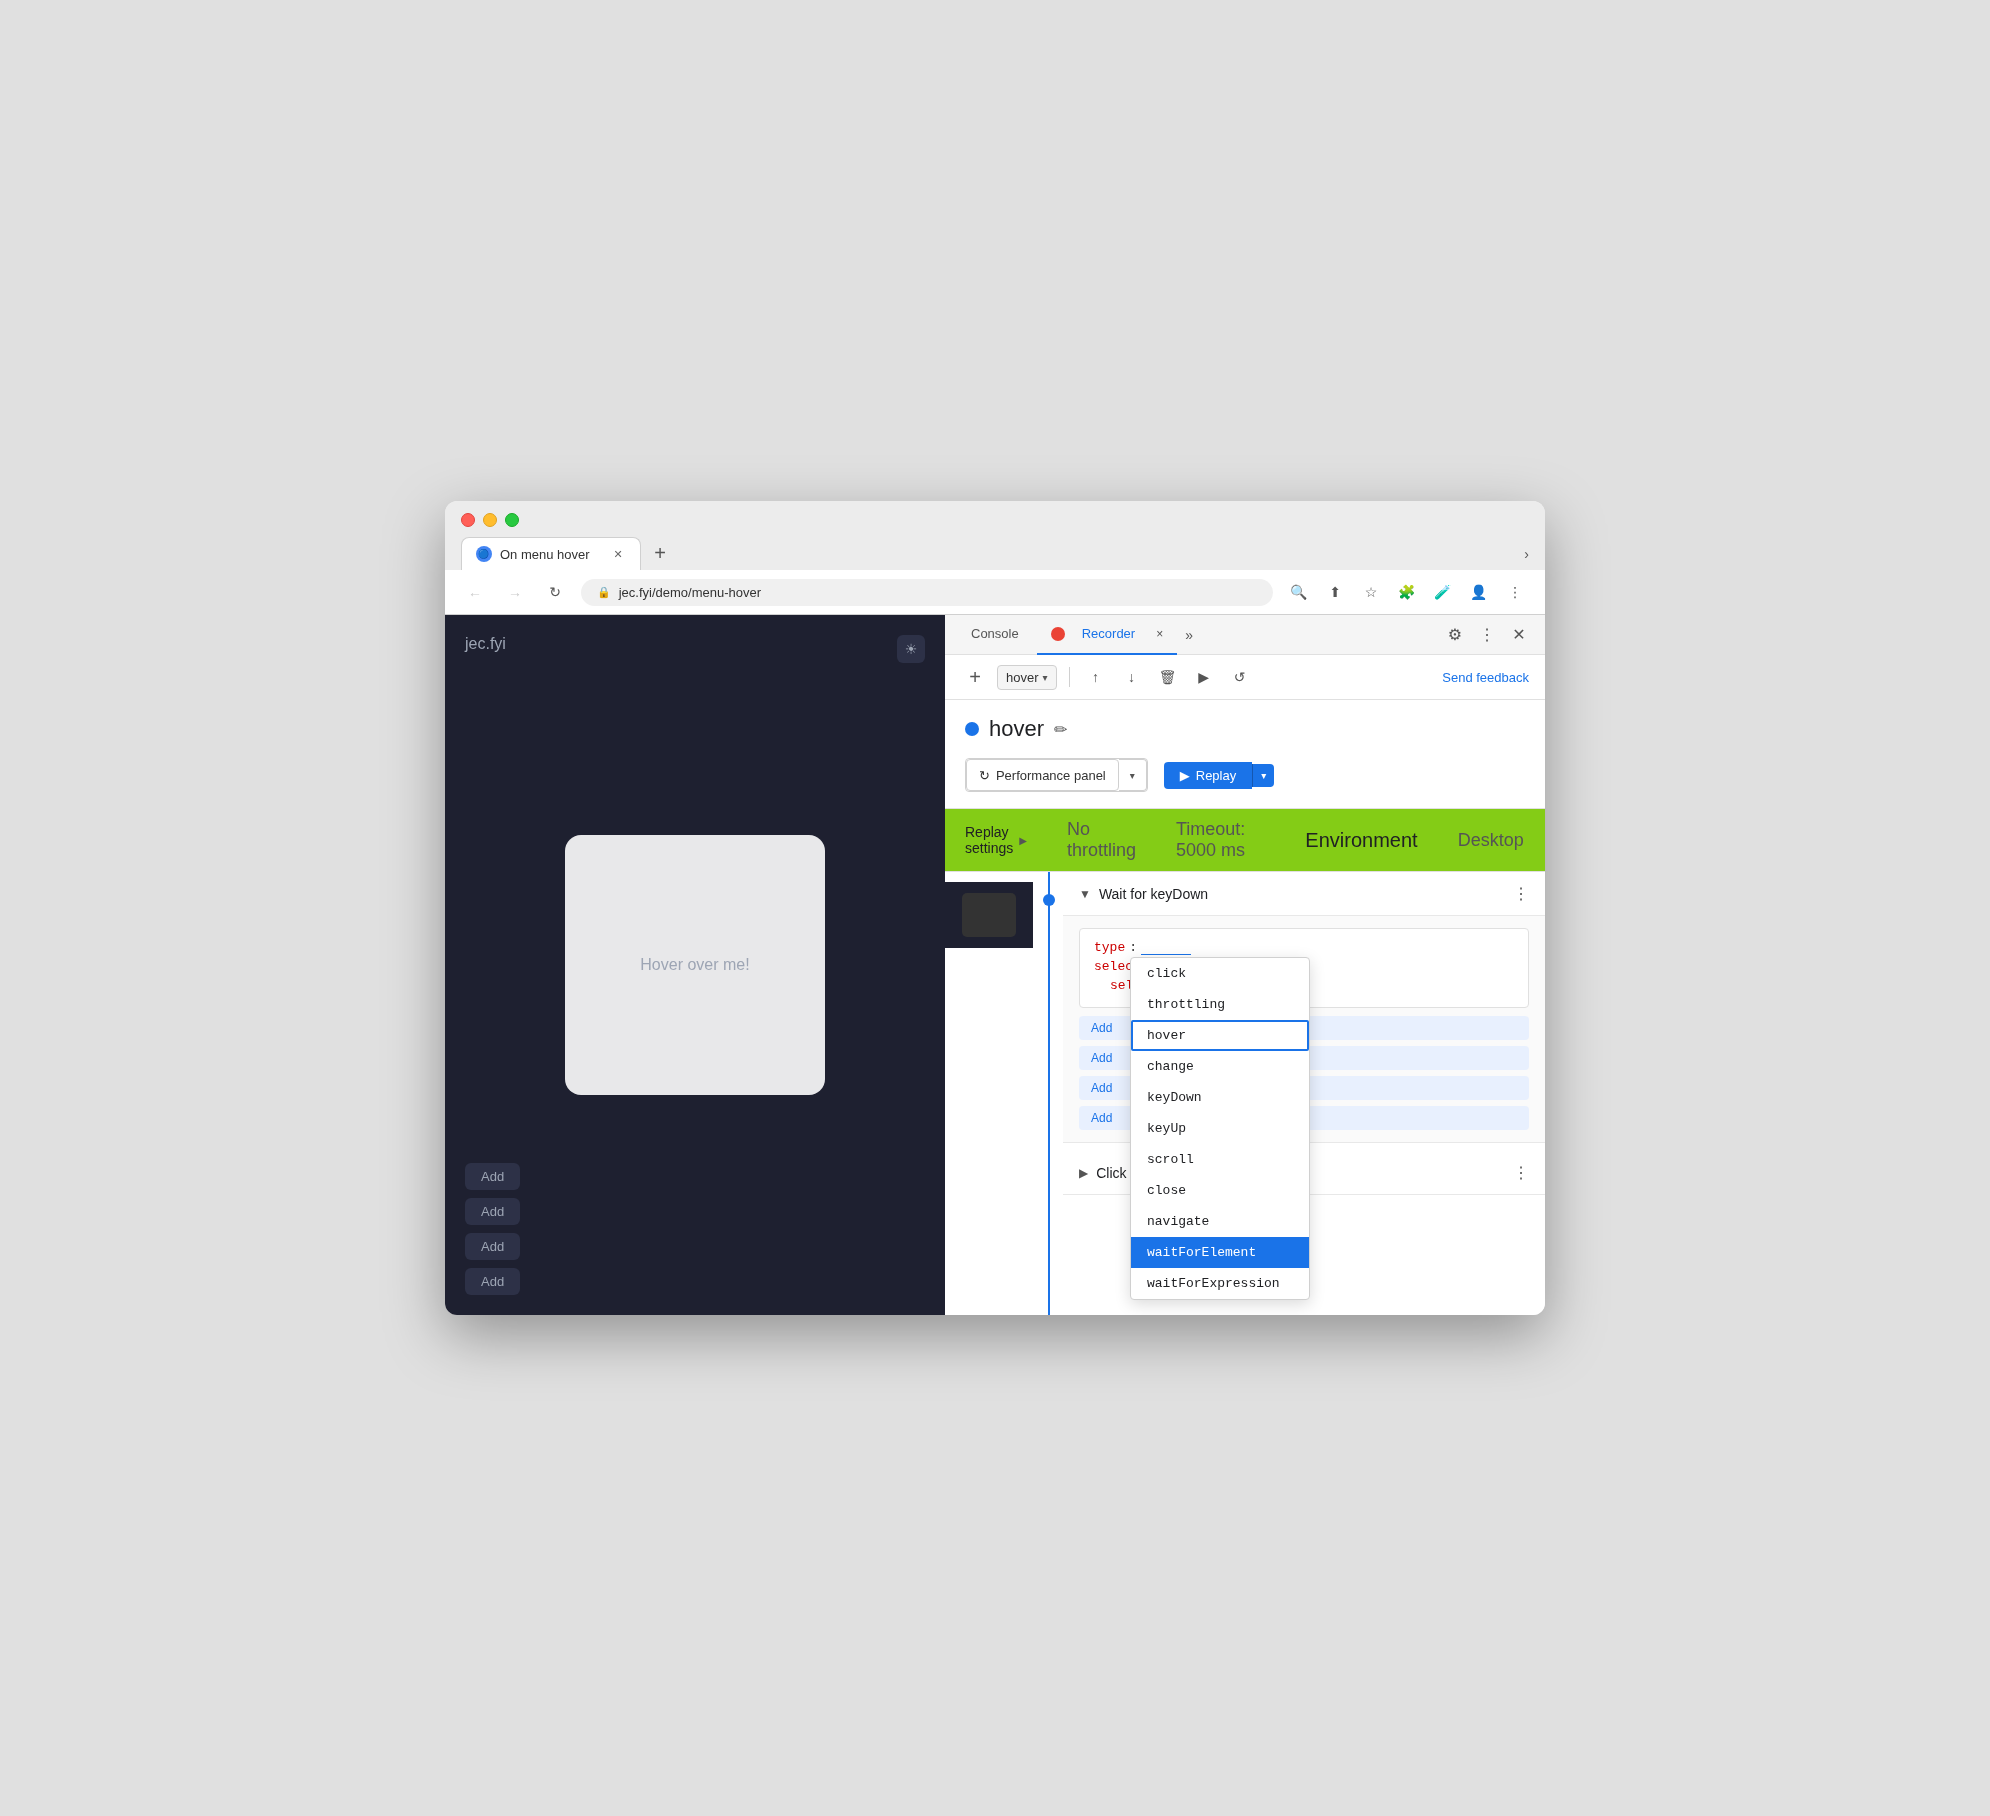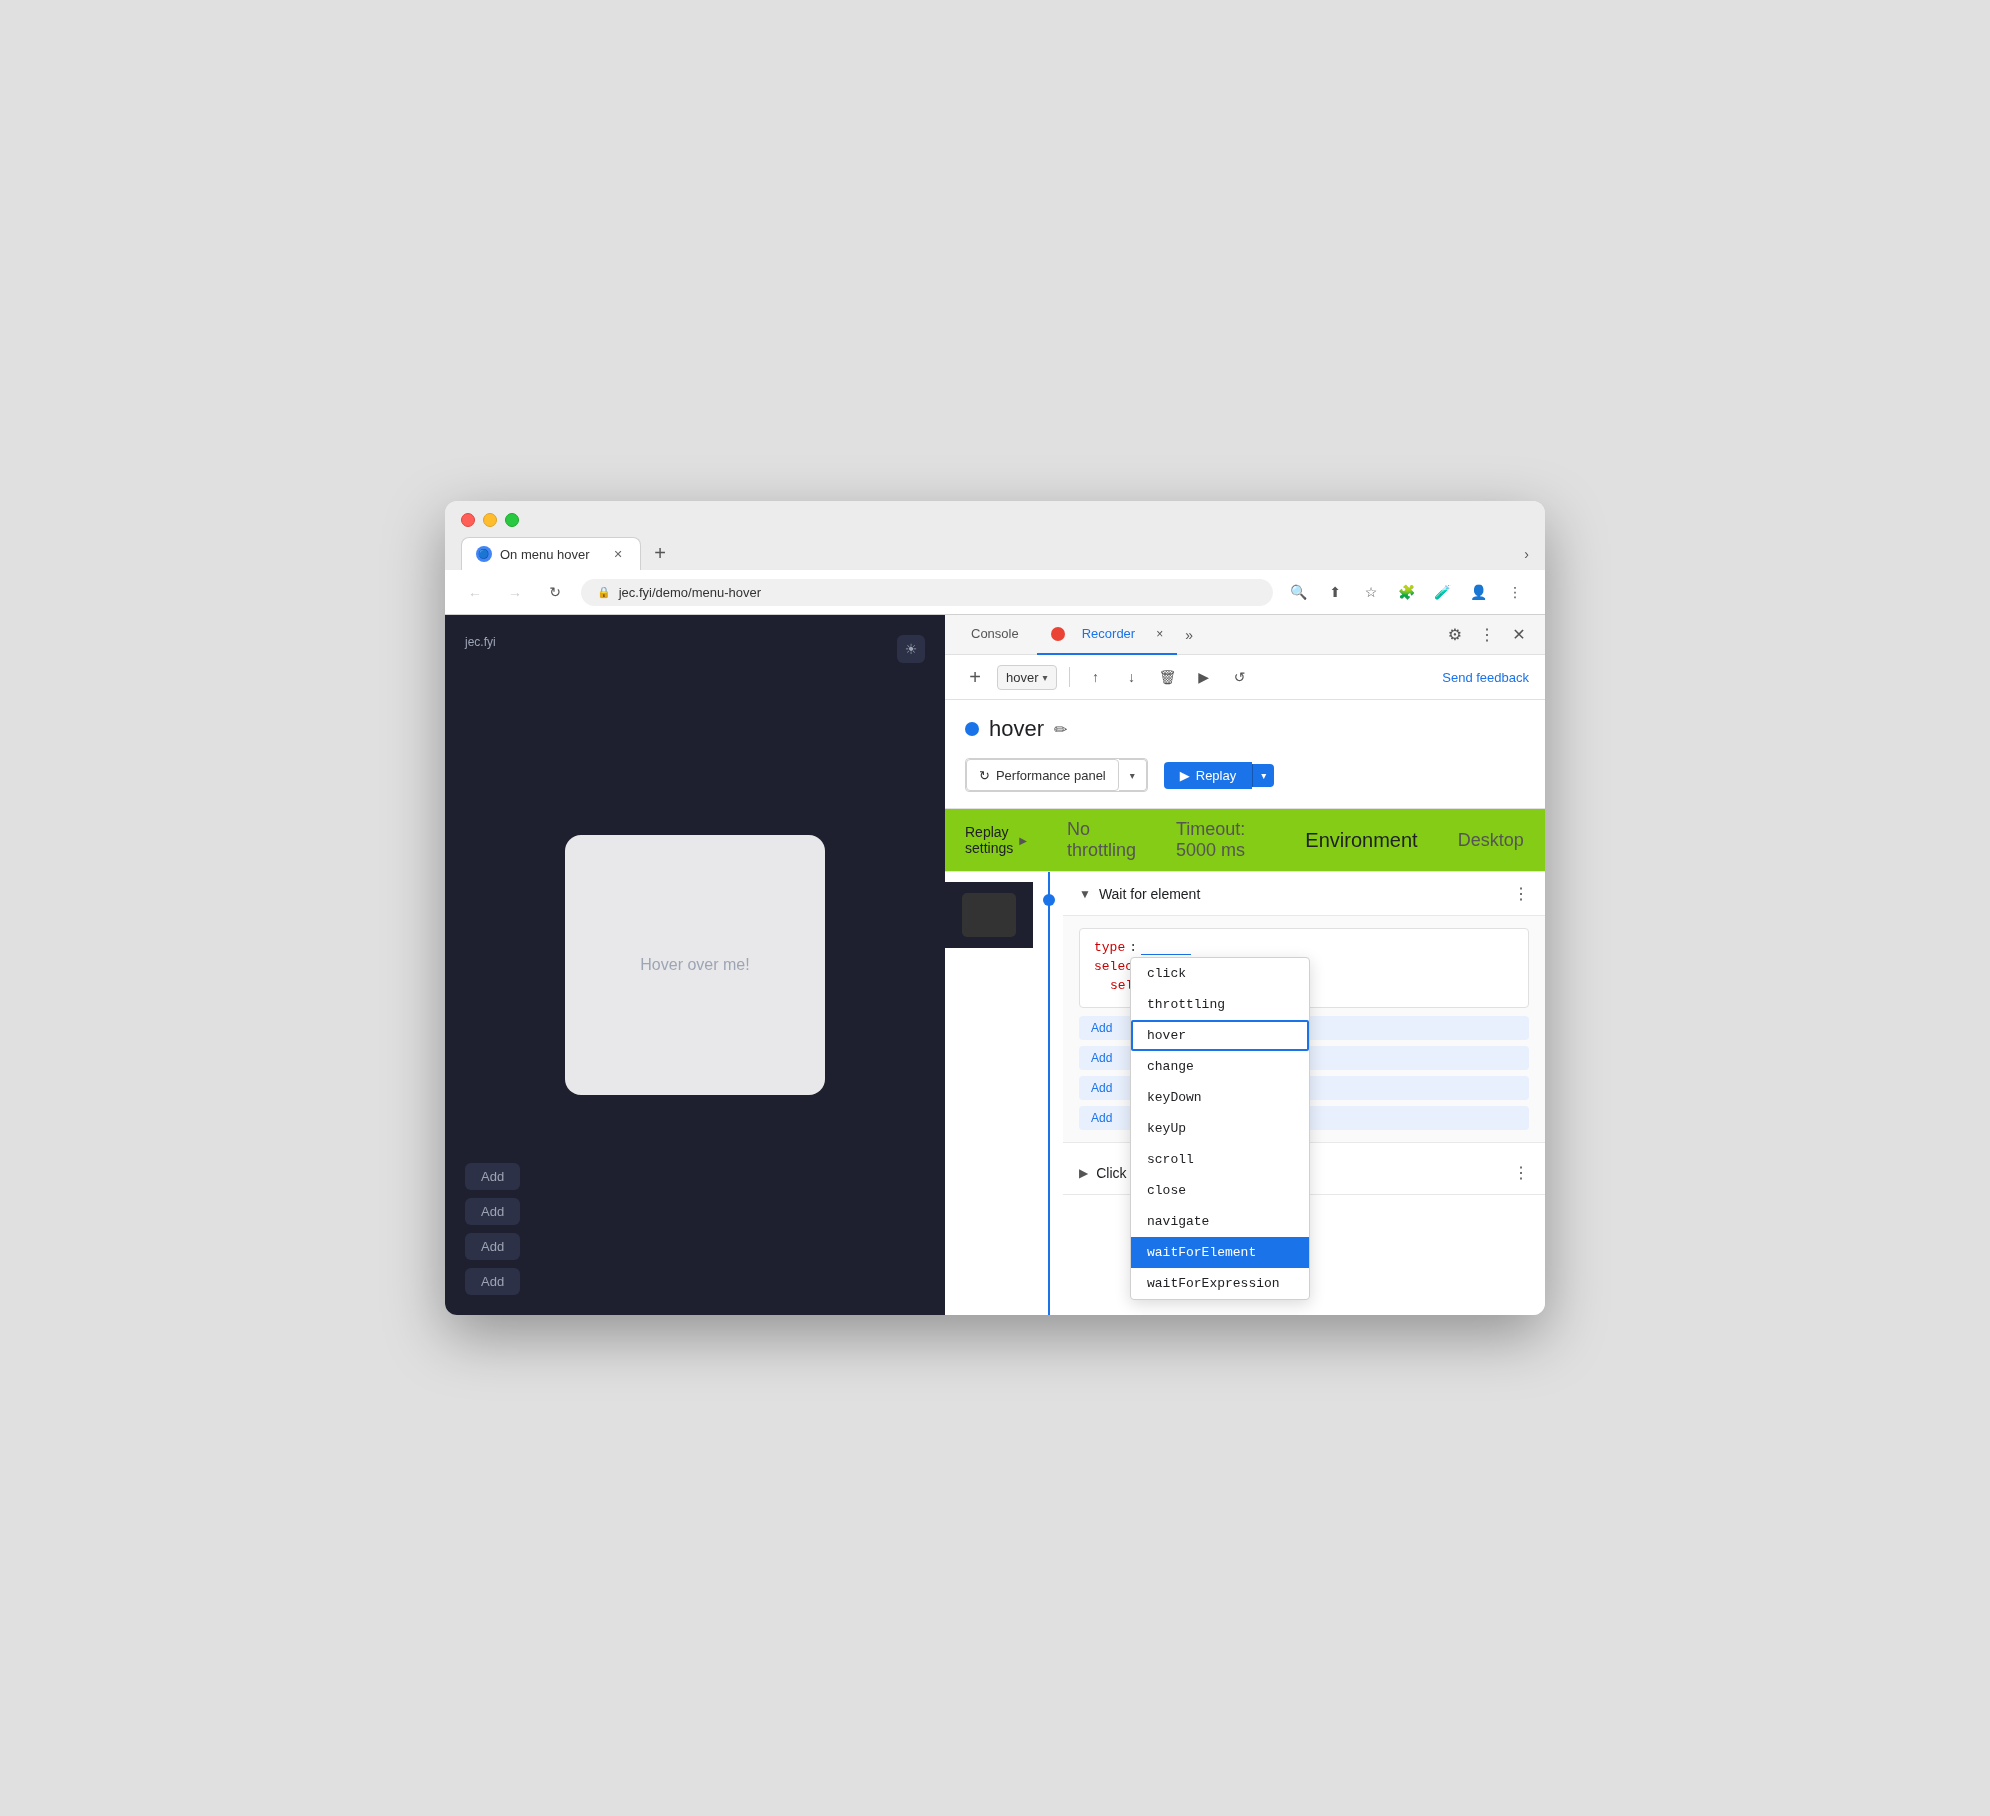--- a/index.html
+++ b/index.html
@@ -163,21 +163,21 @@
       background: #1e2030;
       display: flex;
       flex-direction: column;
       align-items: flex-start;
       padding: 20px;
       position: relative;
       flex-shrink: 0;
     }
     .site-title {
       color: #9da5b4;
-      font-size: 12px;
+      font-size: 16px;
       margin-bottom: 20px;
     }
     .theme-toggle {
       position: absolute;
       top: 20px;
       right: 20px;
       width: 28px;
       height: 28px;
       background: #2d3147;
       border-radius: 6px;
@@ -747,21 +747,21 @@
           <div class="center-line"></div>
           <div class="c-dot" style="top:22px;"></div>
 
         </div>
 
         <div class="right-steps">
 
           <div class="step-block">
             <div class="step-header">
               <span class="step-expand-icon">▼</span>
-              <span class="step-title">Wait for element</span>
+              <span class="step-title">Wait for keyDown</span>
               <span class="step-more">⋮</span>
             </div>
             <div class="step-content">
 
               <div style="background:#fff;border:1px solid #e0e0e0;border-radius:4px;padding:10px 14px;font-family:monospace;font-size:13px;position:relative;margin-bottom:8px;">
                 <div class="step-field-row">
                   <span class="field-key">type</span>
                   <span class="field-colon">: </span>
                   <input class="field-input" value="" style="border-top: none; border-right: none; border-left: none; border-image: initial; border-bottom: 1px solid rgb(26, 115, 232); width: 50px; outline: none; font-family: monospace; font-size: 13px;">
                 </div>

